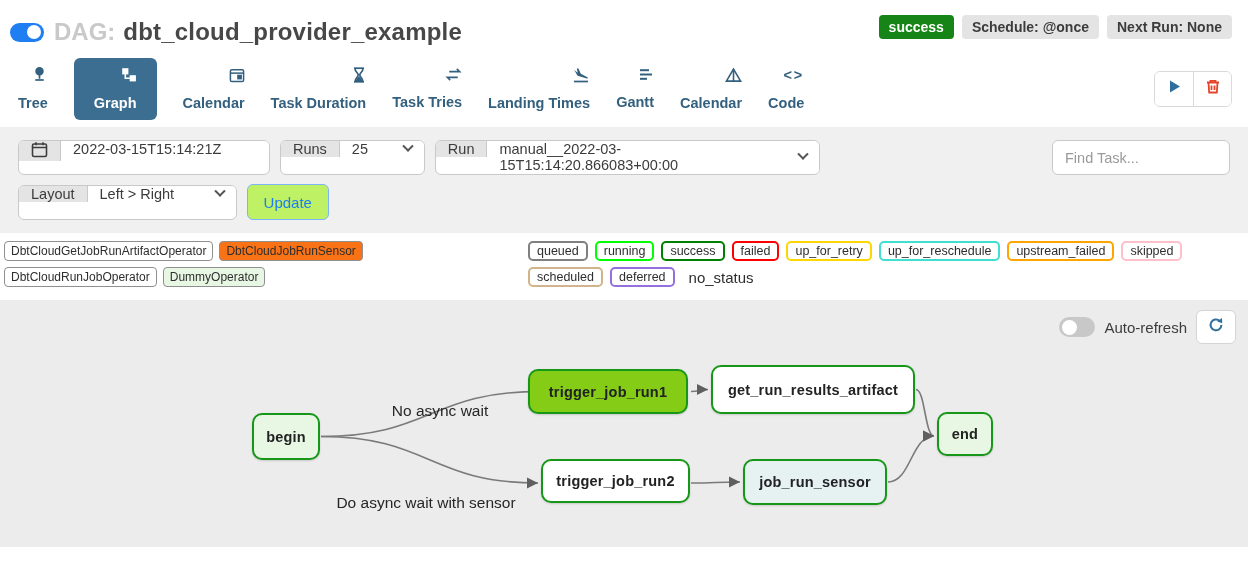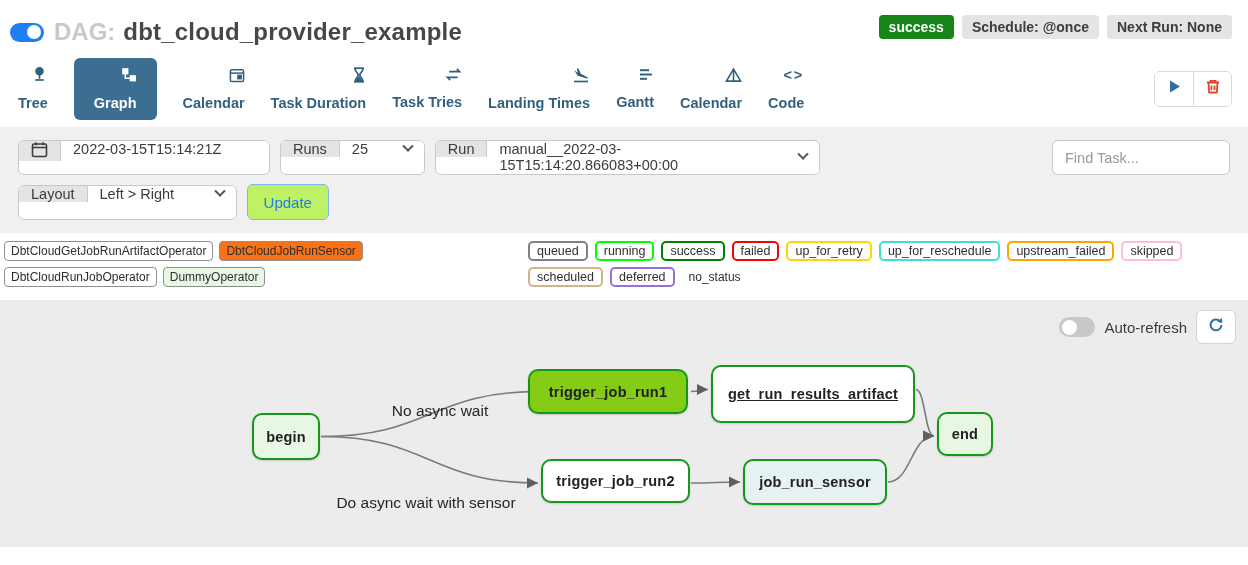--- a/index.html
+++ b/index.html
@@ -38,21 +38,21 @@
   .find-task { margin-left:auto; width:178px; height:35px; border:1px solid #c9c9c9; border-radius:6px; padding:0 12px; font-size:14.5px; outline:none; font-family:"Liberation Sans",sans-serif; color:#3c3c3c; }
   .find-task::placeholder { color:#9a9a9a; }
   .update-btn { height:36px; padding:0 16px; background:#bef264; border:1px solid #7db4f5; color:#1d7cf2; font-size:15px; border-radius:6px; cursor:pointer; font-family:"Liberation Sans",sans-serif; }
 
   
   .legend { display:flex; align-items:flex-start; padding:8px 20px 0 4px; gap:10px; }
   .op-wrap { display:flex; flex-wrap:wrap; gap:6px; width:548px; }
   .op-badge { font-size:12px; padding:2px 6px; border:1px solid #8f8f8f; border-radius:4px; color:#2e2e2e; white-space:nowrap; }
   .state-wrap { display:flex; flex-wrap:wrap; gap:6px 7px; max-width:700px; align-items:center; }
   .state-badge { font-size:12.5px; padding:1px 7px; border:2px solid; border-radius:5px; background:#fff; color:#2e2e2e; white-space:nowrap; }
-  .no-status { font-size:12px; color:#2e2e2e; padding:1px 7px; }
+  .no-status { font-size:15px; color:#2e2e2e; padding:1px 7px; }
 
   
   .graph-panel { position:relative; margin-top:13px; width:1248px; height:247px; background:#ececec; }
   .refresh-row { position:absolute; top:10px; right:12px; display:flex; align-items:center; gap:9px; z-index:5; }
   .switch-off { width:36px; height:20px; border-radius:10px; background:#c8c8c8; position:relative; cursor:pointer; }
   .switch-off .knob { position:absolute; top:2.5px; left:3px; width:15px; height:15px; border-radius:50%; background:#fff; }
   .ar-label { font-size:15px; color:#3c3c3c; }
   .refresh-btn { width:40px; height:34px; background:#fff; border:1px solid #d5d5d5; border-radius:6px; display:flex; align-items:center; justify-content:center; cursor:pointer; }
   .edges-svg { position:absolute; inset:0; width:100%; height:100%; }
   .node { position:absolute; border:2.5px solid #179717; border-radius:10px; display:flex; align-items:center; justify-content:center; font-size:14.5px; font-weight:bold; color:#222; cursor:pointer; box-shadow:0 1px 2px rgba(0,0,0,.15); letter-spacing:.2px; }
@@ -271,20 +271,20 @@
   <path d="M321,136.5 C430.5,136.5 430.5,91.5 540,91.5" stroke="#7a7a7a" stroke-width="1.6" fill="none" marker-end="url(#arrow)"></path>
       <path d="M321,136.5 C429.5,136.5 429.5,183 538,183" stroke="#7a7a7a" stroke-width="1.6" fill="none" marker-end="url(#arrow)"></path>
       <path d="M691,91.5 C699.5,91.5 699.5,89.5 708,89.5" stroke="#7a7a7a" stroke-width="1.6" fill="none" marker-end="url(#arrow)"></path>
       <path d="M691,183 C715.5,183 715.5,182 740,182" stroke="#7a7a7a" stroke-width="1.6" fill="none" marker-end="url(#arrow)"></path>
       <path d="M916,89.5 C925,89.5 925,136 934,136" stroke="#7a7a7a" stroke-width="1.6" fill="none" marker-end="url(#arrow)"></path>
       <path d="M888,182 C911,182 911,136 934,136" stroke="#7a7a7a" stroke-width="1.6" fill="none" marker-end="url(#arrow)"></path>
     </svg>
   <div id="nodes-mount">
       <div class="node" style="left: 252px; top: 113px; width: 68px; height: 47px; background: rgb(232, 247, 228); border-color: rgb(23, 151, 23);">begin</div>
       <div class="node" style="left: 528px; top: 69px; width: 160px; height: 45px; background: #84cc16; border-color: rgb(23, 151, 23);">trigger_job_run1</div>
-      <div class="node" style="left: 711px; top: 65px; width: 204px; height: 58px; background: rgb(255, 255, 255); border-color: rgb(23, 151, 23); text-decoration: underline;">get_run_results_artifact</div>
+      <div class="node" style="left: 711px; top: 65px; width: 204px; height: 49px; background: rgb(255, 255, 255); border-color: rgb(23, 151, 23);">get_run_results_artifact</div>
       <div class="node" style="left: 541px; top: 159px; width: 149px; height: 44px; background: rgb(255, 255, 255); border-color: rgb(23, 151, 23);">trigger_job_run2</div>
       <div class="node" style="left: 743px; top: 159px; width: 144px; height: 46px; background: rgb(230, 241, 242); border-color: rgb(23, 151, 23);">job_run_sensor</div>
       <div class="node" style="left: 937px; top: 112px; width: 56px; height: 44px; background: rgb(232, 247, 228); border-color: rgb(23, 151, 23);">end</div>
       <div class="edge-label" style="left: 440px; top: 111px;">No async wait</div>
       <div class="edge-label" style="left: 426px; top: 203px;">Do async wait with sensor</div>
     </div>
 </div>
 
 </body></html>

